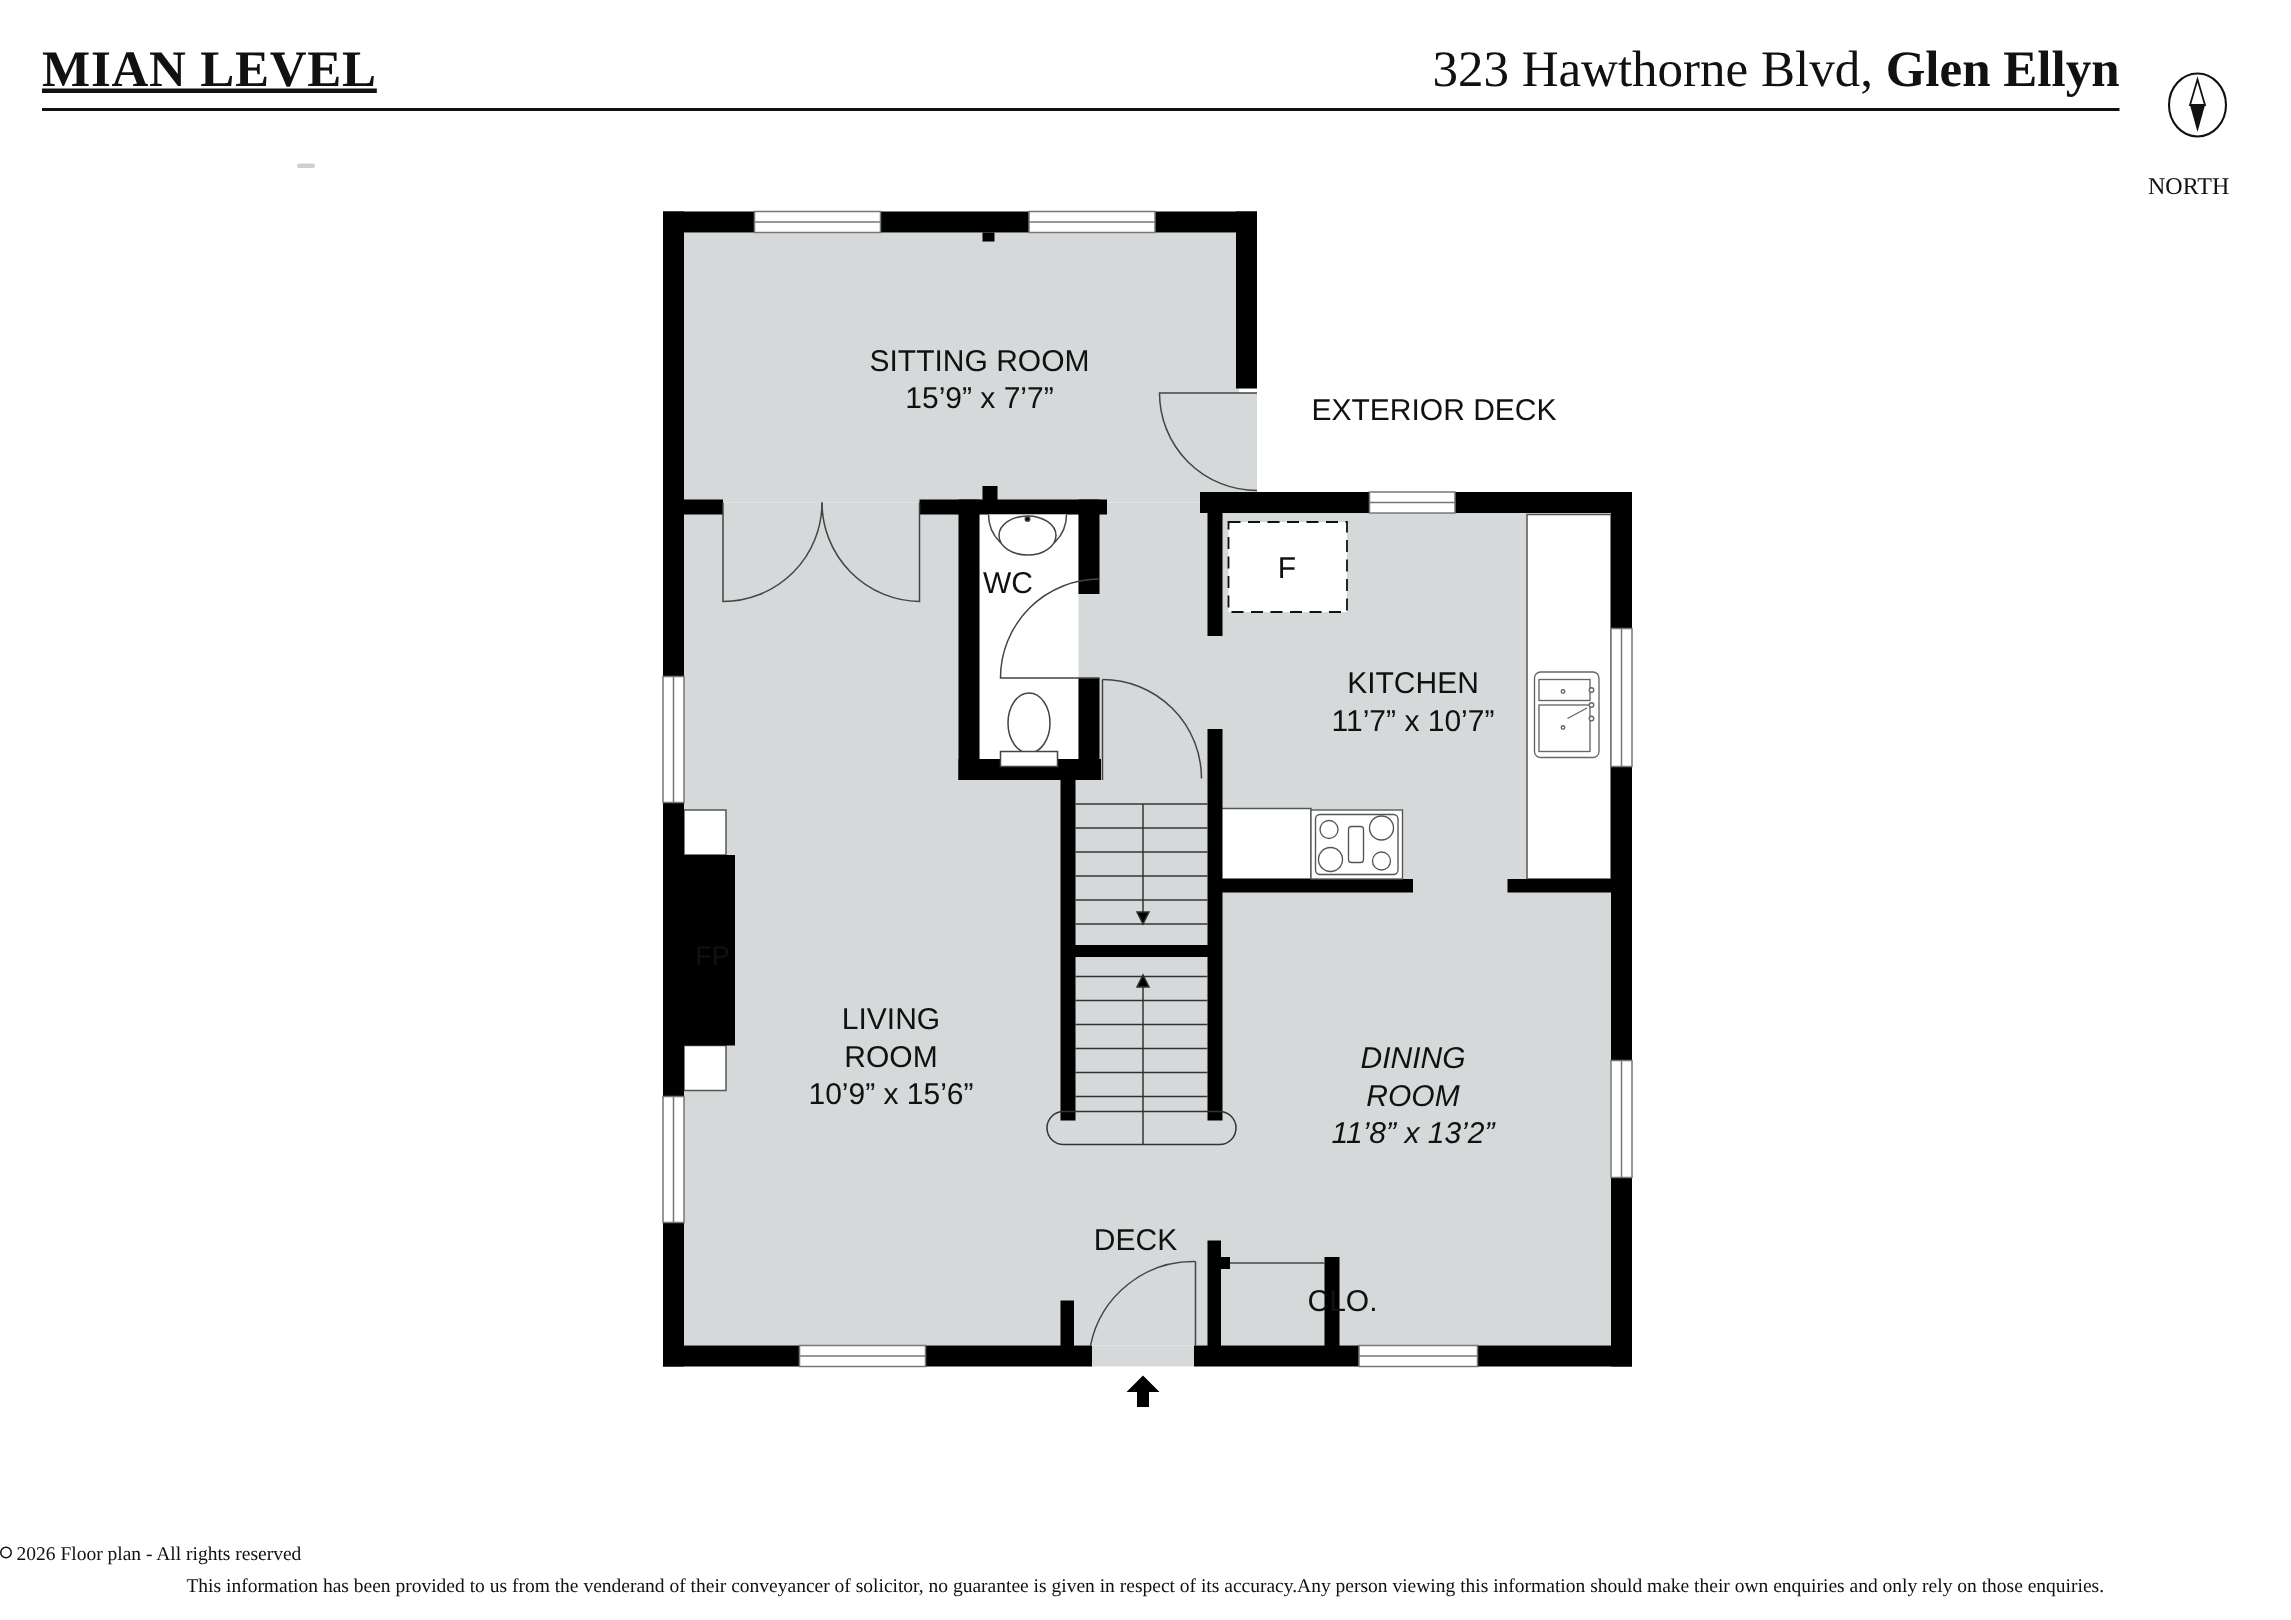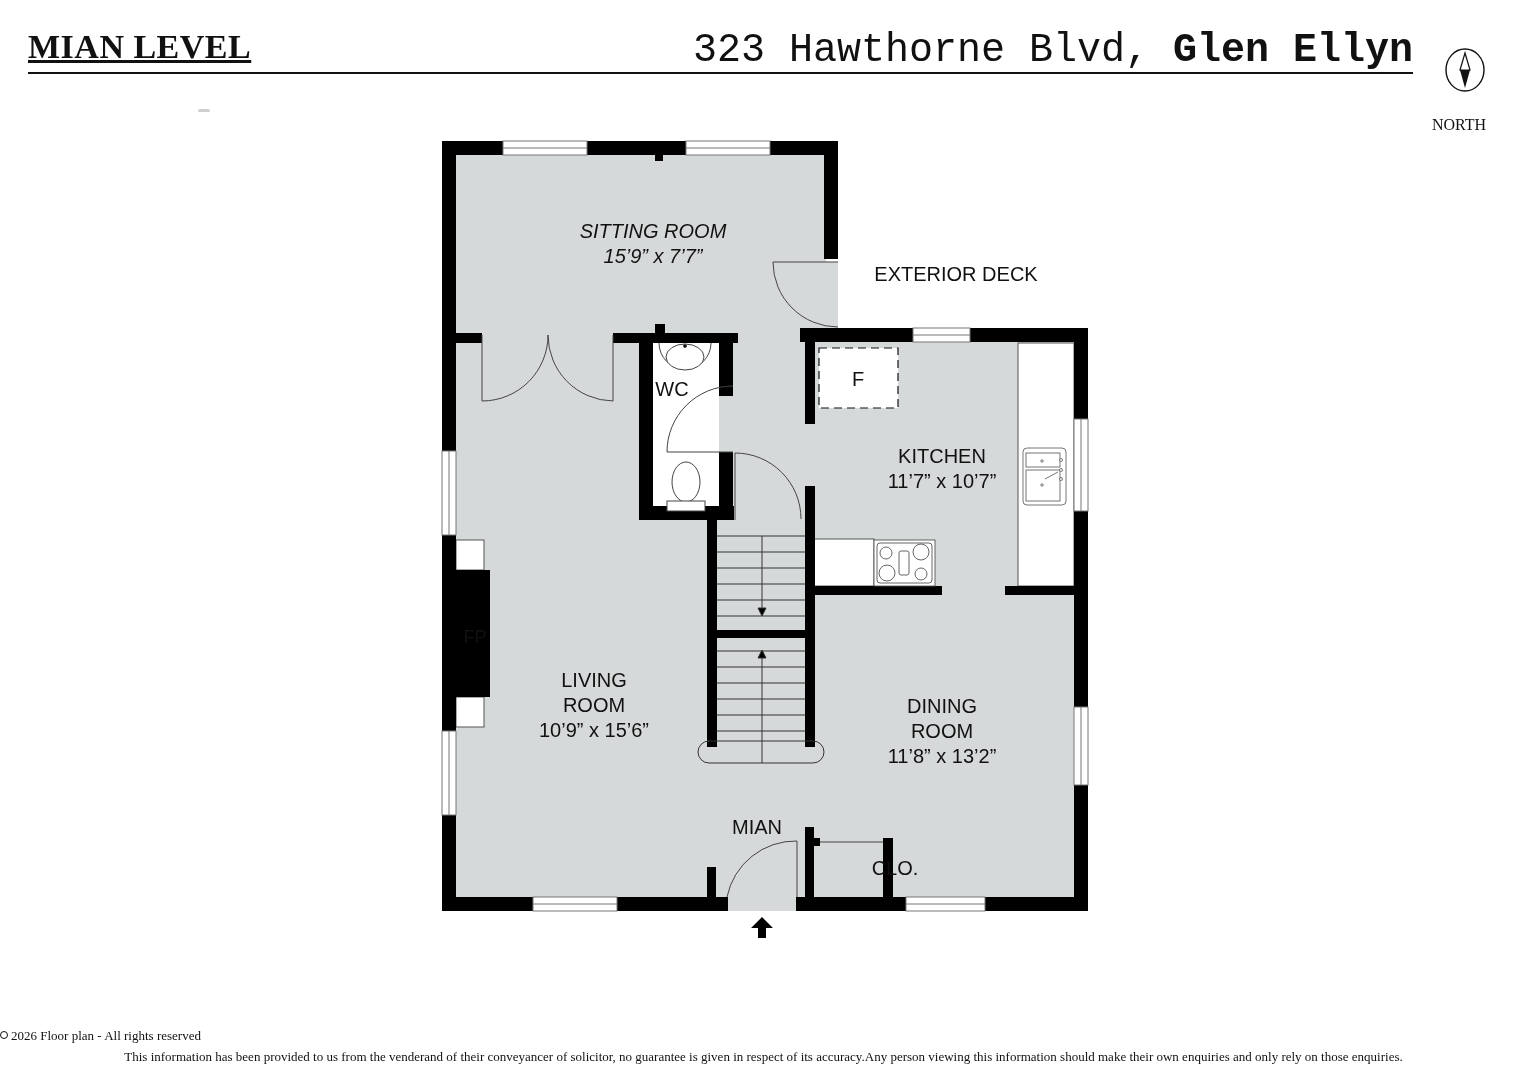--- a/index.html
+++ b/index.html
@@ -1,18 +1,18 @@
 <!DOCTYPE html>
 <html><head>
 <meta charset="utf-8">
 <style>
   html, body { margin:0; padding:0; background:#ffffff; }
   body { width:1527px; height:1080px; position:relative; overflow:hidden; font-family:"Liberation Sans", sans-serif; }
   .hdr-title { position:absolute; left:28px; top:28px; font-family:"Liberation Serif", serif; font-weight:bold; font-size:34px; color:#111; letter-spacing:0.5px;text-decoration:underline; }
-  .hdr-addr { position:absolute; right:114px; top:28px; font-family:Liberation Mono, monospace; font-size:40px; color:#111; white-space:nowrap; }
+  .hdr-addr { position:absolute; right:114px; top:28px; font-family:Liberation Serif, serif; font-size:34px; color:#111; white-space:nowrap; }
   .hdr-addr b { font-weight:bold; }
   .hdr-rule { position:absolute; left:28px; top:72px; width:1385px; height:2px; background:#111; }
   .compass { position:absolute; left:1440px; top:46px; width:50px; height:50px; }
   .compass-label { position:absolute; left:1432px; top:99px; font-family:"Liberation Serif", serif; font-size:16px; color:#111;margin-top:17px; }
   .plan { position:absolute; left:0; top:0; }
   .room-label { position:absolute; text-align:center; font-family:"Liberation Sans", sans-serif; font-size:20px; line-height:25px; color:#111; white-space:nowrap; transform:translateX(-50%); }
   .footer-copy { position:absolute; left:0; width:1527px; top:1028px; text-align:left; font-family:"Liberation Serif", serif; font-size:13px; color:#111; }
   .footer-disc { position:absolute; left:0; width:1527px; top:1049px; text-align:center; font-family:"Liberation Serif", serif; font-size:13px; color:#111; }
   .copy-circle { display:inline-block; width:6px; height:6px; border:1.3px solid #111; border-radius:50%; margin-right:3px; vertical-align:1px; }
   .smudge { position:absolute; left:198px; top:109px; width:12px; height:3px; background:#cfcfcf; border-radius:2px; }
@@ -180,21 +180,21 @@
     <line x1="762" y1="536" x2="762" y2="612"></line>
     <polygon points="758,608 766,608 762,616" fill="#000"></polygon>
     <line x1="762" y1="654" x2="762" y2="763"></line>
     <polygon points="758,658 766,658 762,650" fill="#000"></polygon>
     <path d="M 707 741 L 813 741 A 11 11 0 0 1 813 763 L 709 763 A 11 11 0 0 1 709 741"></path>
   </g>
 
   <polygon points="762,917 773,928 766,928 766,938 758,938 758,928 751,928" fill="#000"></polygon>
 </svg>
 
-<div class="room-label" style="left:653px; top:219px;font-style:italic;">
+<div class="room-label" style="left:653px; top:229px;">
   <div>SITTING ROOM</div>
   <div>15’9” x 7’7”</div>
 </div>
 <div class="room-label" style="left:956px; top:262px;">
   <div>EXTERIOR DECK</div>
 </div>
 <div class="room-label" style="left:672px; top:377px;">
   <div>WC</div>
 </div>
 <div class="room-label" style="left:858px; top:367px;">
@@ -205,26 +205,26 @@
   <div>11’7” x 10’7”</div>
 </div>
 <div class="room-label" style="left:475px; top:625px; font-size:18px;">
   <div>FP</div>
 </div>
 <div class="room-label" style="left:594px; top:668px;">
   <div>LIVING</div>
   <div>ROOM</div>
   <div>10’9” x 15’6”</div>
 </div>
-<div class="room-label" style="left:942px; top:694px;">
+<div class="room-label" style="left:942px; top:694px;font-style:italic;">
   <div>DINING</div>
   <div>ROOM</div>
   <div>11’8” x 13’2”</div>
 </div>
 <div class="room-label" style="left:757px; top:815px;">
-  <div>MIAN</div>
+  <div>DECK</div>
 </div>
 <div class="room-label" style="left:895px; top:856px;">
   <div>CLO.</div>
 </div>
 
 <div class="footer-copy"><span class="copy-circle"></span><span>2026  Floor plan  - All rights reserved</span></div>
 <div class="footer-disc">This information has been provided to us from the venderand of their conveyancer of solicitor, no guarantee is given in respect of its accuracy.Any person viewing this information should make their own enquiries and only rely on those enquiries.</div>
 
 </body></html>

